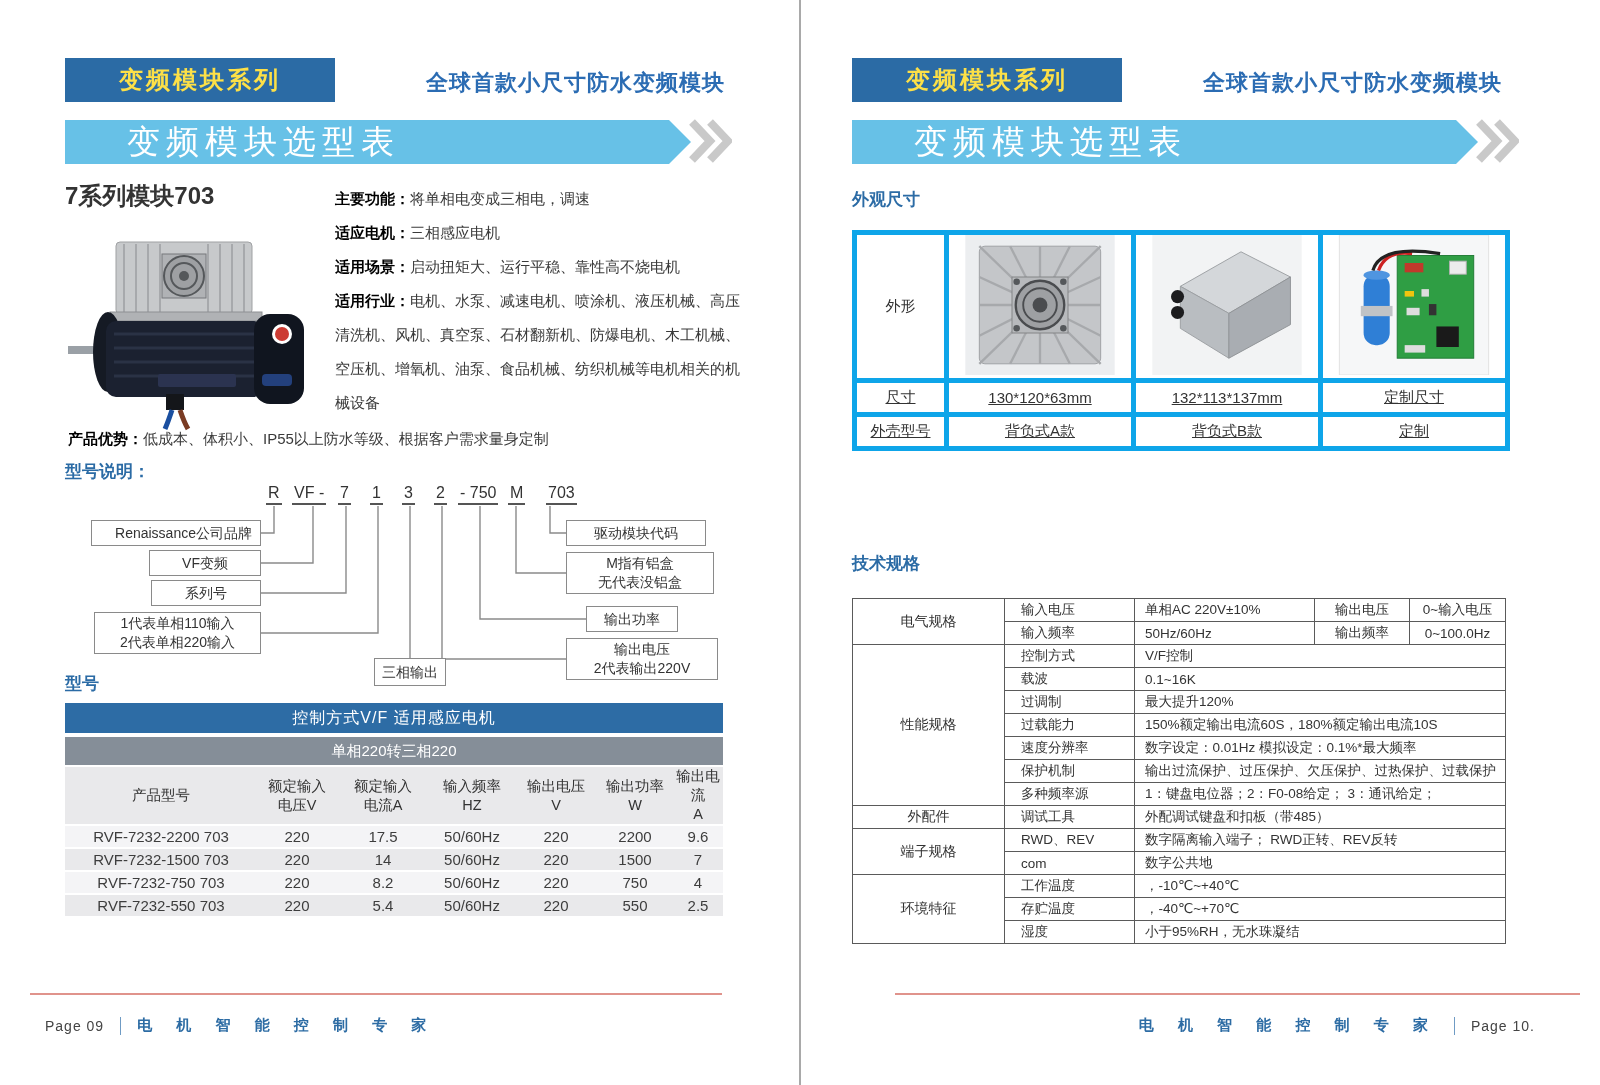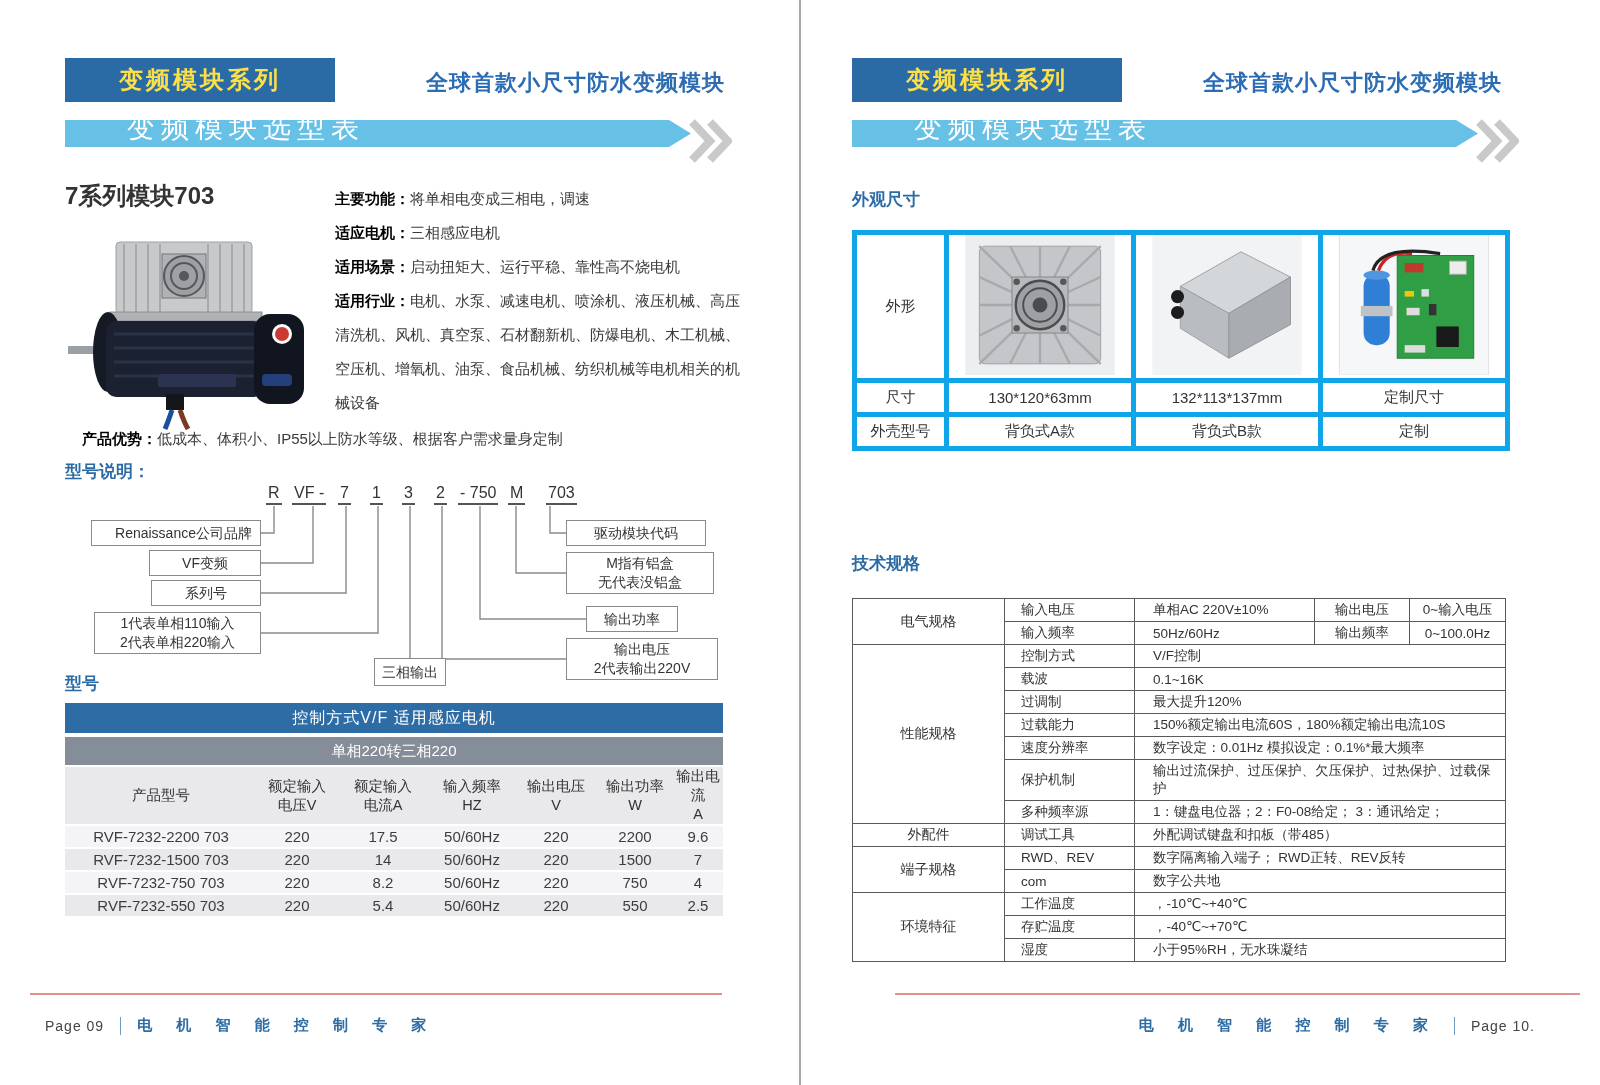--- a/index.html
+++ b/index.html
@@ -9,31 +9,31 @@
   .page { position:absolute; top:0; width:800px; height:1085px; }
   .page-left { left:0; }
   .page-right { left:800px; }
   .page-divider { position:absolute; left:799px; top:0; width:2px; height:1085px; background:#a9a9a9; }
 
   
   .hdr-box { position:absolute; top:58px; height:44px; width:270px; background:#2b6ba5;
     color:#fde047; font-size:24px; font-weight:bold; letter-spacing:3px;
     display:flex; align-items:center; justify-content:center; }
   .hdr-tagline { position:absolute; top:68px; font-size:22px; font-weight:bold; color:#2b6cb3; letter-spacing:1px; }
-  .banner { position:absolute; top:120px; height:27px; width:626px; background:#67c1e7;
-    color:#fff; font-size:28px; letter-spacing:6px; display:flex; align-items:flex-end; padding-left:62px;
+  .banner { position:absolute; top:120px; height:44px; width:626px; background:#67c1e7;
+    color:#fff; font-size:33px; letter-spacing:6px; display:flex; align-items:flex-start; padding-left:62px;
     clip-path:polygon(0 0, calc(100% - 22px) 0, 100% 50%, calc(100% - 22px) 100%, 0 100%); }
   .banner-chevrons { position:absolute; top:118px; }
 
   
   .product-title { position:absolute; left:65px; top:180px; font-size:24px; font-weight:bold; color:#333; }
   .product-img { position:absolute; left:66px; top:226px; }
   .features { position:absolute; left:335px; top:182px; width:406px; font-size:15px; line-height:34px; color:#3a3a3a; }
   .features b, .adv b { color:#000000; }
-  .adv { position:absolute; left:82px; top:430px; font-size:15px; color:#3a3a3a; }
+  .adv { position:absolute; left:68px; top:430px; font-size:15px; color:#3a3a3a; }
   .sec-heading { position:absolute; font-size:17px; font-weight:bold; color:#2b6ba5; }
 
   
   .diagram { position:absolute; left:66px; top:484px; width:662px; height:208px; }
   .code-seg { position:absolute; top:0; font-size:16px; color:#333; border-bottom:2px solid #555;
     padding:0 2px 1px 2px; text-align:center; white-space:pre; }
   .dbox { position:absolute; border:1px solid #8a8a8a; background:#fff; font-size:14px; color:#333;
     display:flex; flex-direction:column; align-items:center; justify-content:center; line-height:19px; text-align:center; }
   .diagram svg.wires { position:absolute; left:0; top:0; pointer-events:none; }
 
@@ -47,27 +47,27 @@
   .model-table th { background:#e9e9eb; font-weight:normal; color:#333; height:44px;
     font-size:14.5px; line-height:19px; border-bottom:2px solid #fff; }
   .model-table td { text-align:center; height:23px; color:#3d3d3d; border-bottom:2px solid #fff; }
   .model-table tbody tr:nth-child(odd)  { background:#f4f4f6; }
   .model-table tbody tr:nth-child(even) { background:#e9e9eb; }
 
   
   .appearance-table { position:absolute; left:52px; top:230px; width:653px; border-collapse:collapse; table-layout:fixed; }
   .appearance-table td { border:5px solid #0ea5e9; text-align:center; font-size:15px; color:#333; vertical-align:middle; }
   .appearance-table .img-row td { height:148px; }
-  .appearance-table .txt-row td { height:34px; }
+  .appearance-table .txt-row td { height:34px;text-decoration:underline; }
 
   .spec-table { position:absolute; left:52px; top:598px; width:653px; border-collapse:collapse; table-layout:fixed; }
   .spec-table td { border:1px solid #5a5a5a; font-size:13.5px; color:#333; height:23px; padding:2px 6px; }
   .spec-table td.cat { text-align:center; font-size:14px; }
   .spec-table td.param { padding-left:16px; }
-  .spec-table td.val { padding-left:18px; }
+  .spec-table td.val { padding-left:10px; }
   .spec-table td.c { text-align:center; }
 
   
   .footer-line { position:absolute; top:993px; height:2px; background:#e0938c; }
   .footer { position:absolute; top:1016px; font-size:14px; color:#555; display:flex; align-items:center; }
   .footer .slogan { color:#2d6ca4; font-weight:bold; letter-spacing:10px; font-size:15px; }
   .footer .pageno { color:#444; letter-spacing:1px; }
   .footer .sep { display:inline-block; width:0; height:18px; border-left:1.5px solid #6f9bc4; margin:0 16px; }
 </style>
 </head>

